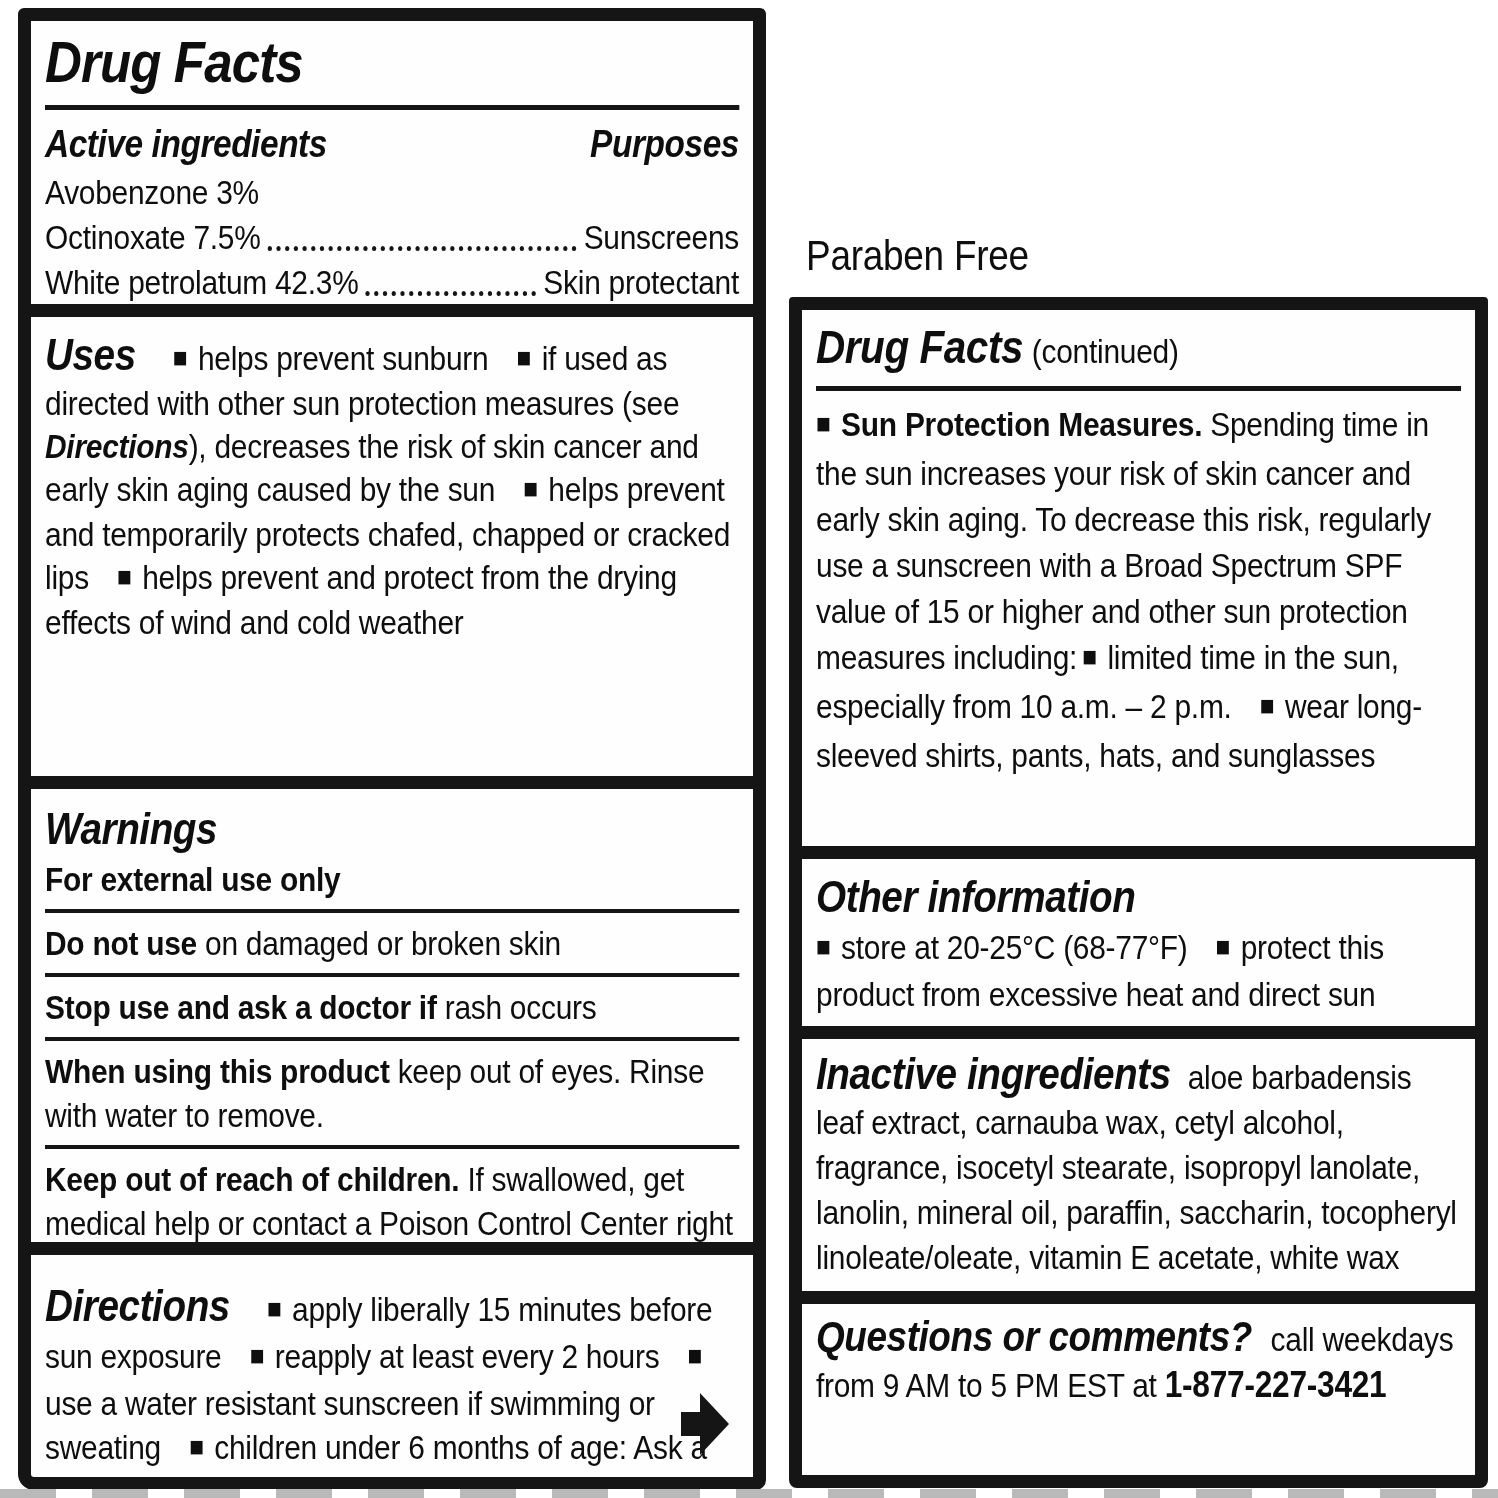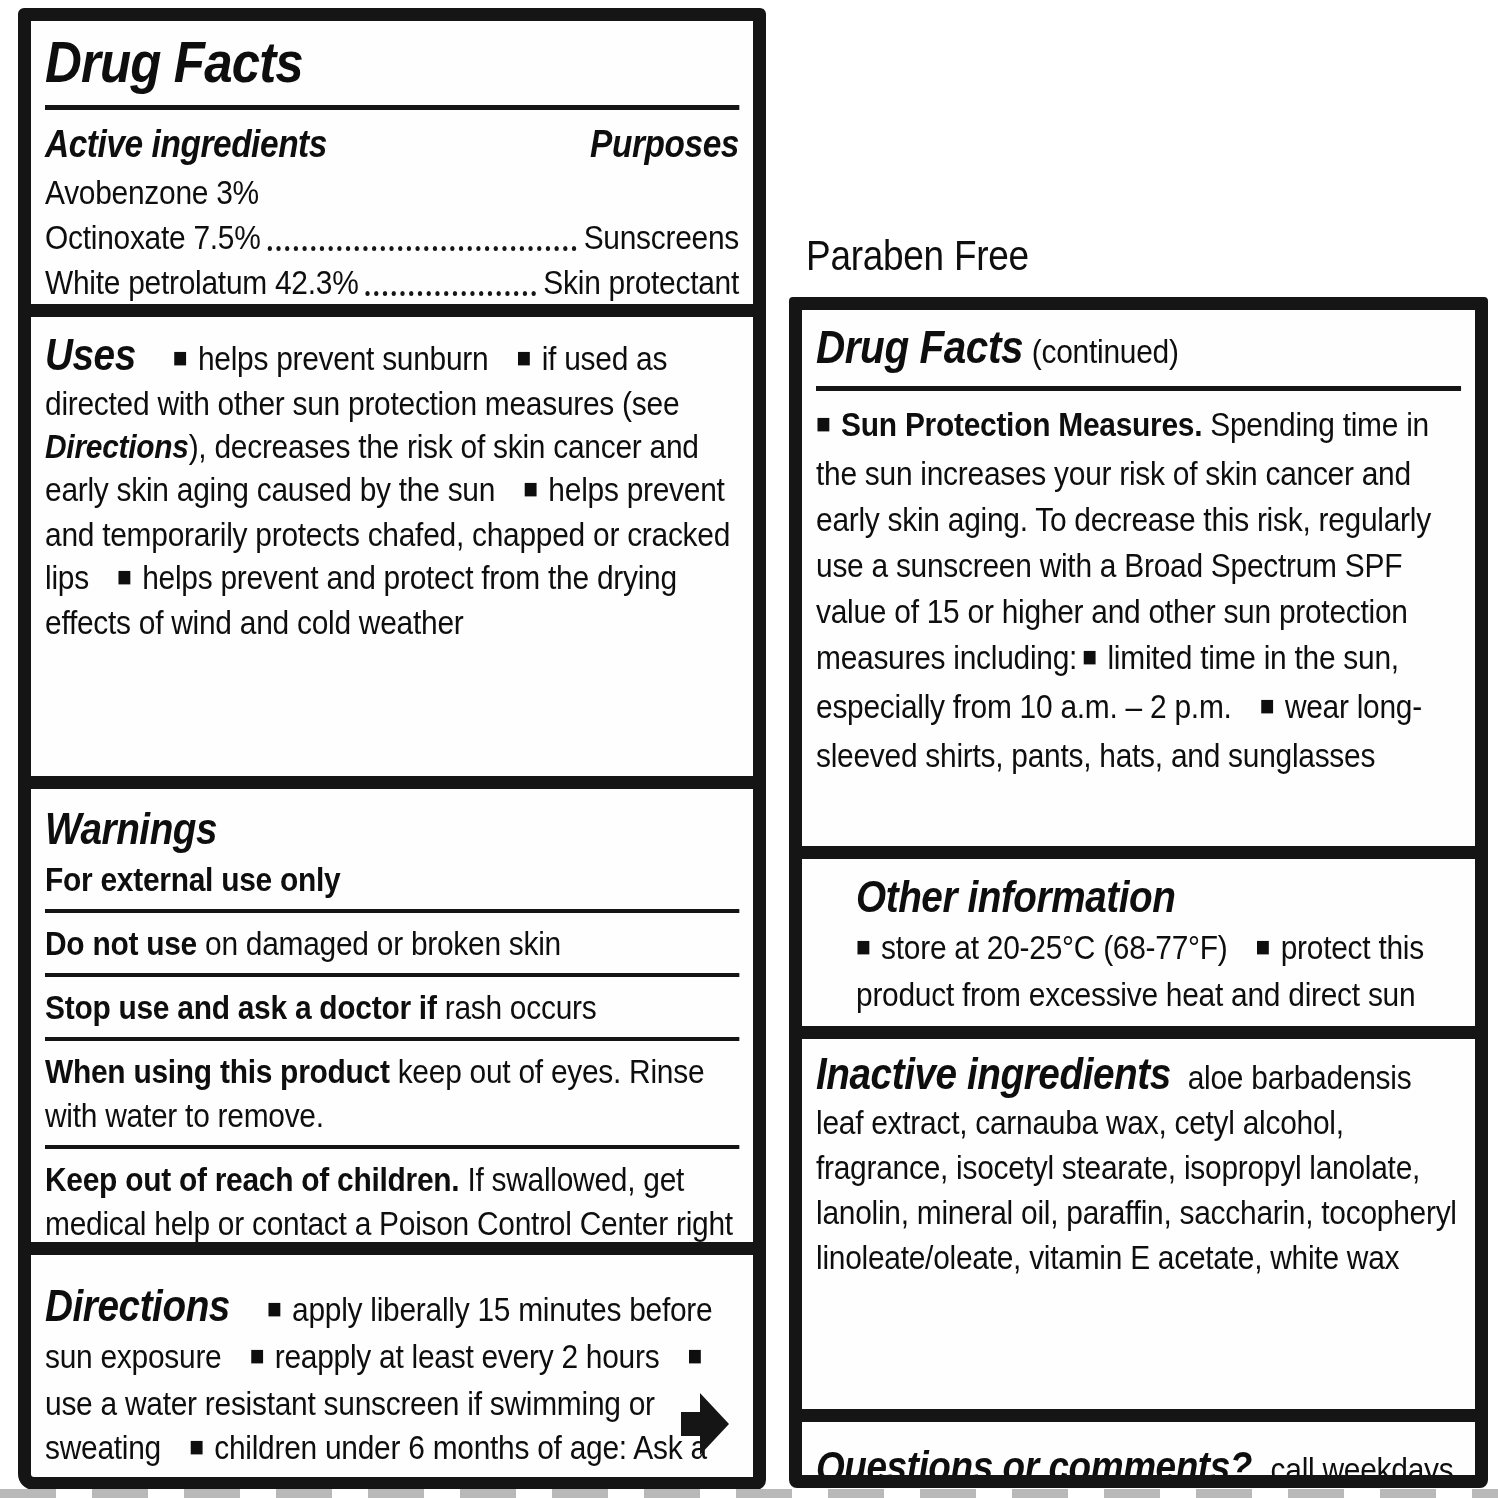--- a/index.html
+++ b/index.html
@@ -132,38 +132,38 @@
         </div>
         <div class="rule" style="margin:12px 0 10px 0;"></div>
         <div>
           <span class="bu first">■</span><span class="b">Sun Protection Measures.</span><span> Spending time in the sun increases your risk of skin cancer and early skin aging. To decrease this risk, regularly use a sunscreen with a Broad Spectrum SPF value of 15 or higher and other sun protection measures including:</span><span class="bu" style="margin-left:6px;">■</span><span>limited time in the sun, especially from 10 a.m. – 2 p.m.</span><span class="bu">■</span><span>wear long-sleeved shirts, pants, hats, and sunglasses</span>
         </div>
       </div>
     </div>
 
     <div class="bar"></div>
 
-    <div class="section" style="height:167px;padding-top:10px;margin-left:40px;">
+    <div class="section" style="height:167px;padding-top:10px;">
       <div class="cz body-t" style="line-height:45px;">
         <div class="h-sec">Other information</div>
         <span class="bu first">■</span><span>store at 20-25°C (68-77°F)</span><span class="bu">■</span><span>protect this product from excessive heat and direct sun</span>
       </div>
     </div>
 
     <div class="bar"></div>
 
-    <div class="section" style="height:370px;padding-top:12px;">
+    <div class="section" style="height:252px;padding-top:12px;">
       <div class="cz body-t" style="line-height:45px;">
         <span class="h-inline" style="padding-right:10px;">Inactive ingredients</span><span> aloe barbadensis leaf extract, carnauba wax, cetyl alcohol, fragrance, isocetyl stearate, isopropyl lanolate, lanolin, mineral oil, paraffin, saccharin, tocopheryl linoleate/oleate, vitamin E acetate, white wax</span>
       </div>
     </div>
 
     <div class="bar"></div>
 
-    <div class="section grow" style="padding-top:22px;">
+    <div class="section grow" style="padding-top:10px;">
       <div class="cz body-t" style="line-height:45px;">
         <span class="h-inline" style="padding-right:12px;font-size:42px;">Questions or comments?</span><span> call weekdays from 9 AM to 5 PM EST at </span><span class="b" style="font-size:36px;">1-877-227-3421</span>
       </div>
     </div>
 
   </div>
 </div>
 
 <div class="tear"></div>
 

